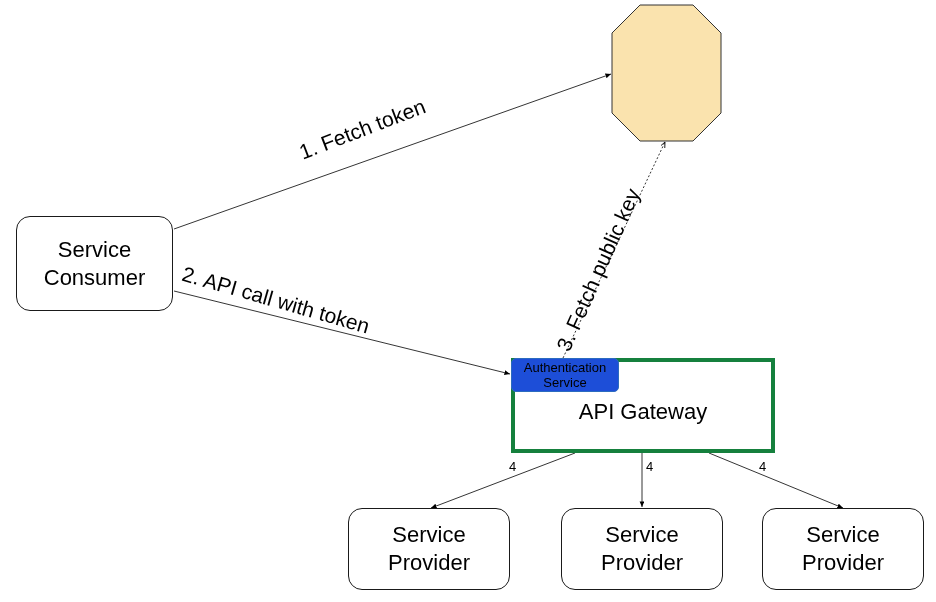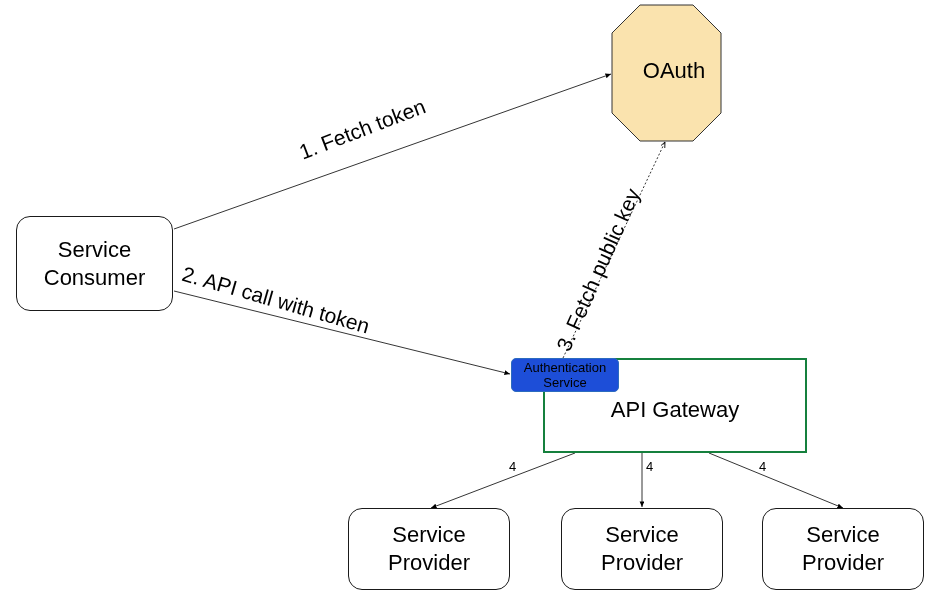--- a/index.html
+++ b/index.html
@@ -4,21 +4,21 @@
 <style>
   html, body { margin: 0; padding: 0; background: #ffffff; }
   #canvas { position: relative; width: 936px; height: 602px; overflow: hidden; background: #ffffff;
             font-family: "Liberation Sans", sans-serif; color: #000; }
   svg { position: absolute; left: 0; top: 0; }
   .box { position: absolute; box-sizing: border-box; border: 1px solid #1a1a1a; background: #fff;
          display: flex; align-items: center; justify-content: center; text-align: center; }
   .rounded { border-radius: 14px; }
   .box-text { font-size: 22px; line-height: 28px; white-space: pre-line; }
   #consumer { left: 16px; top: 216px; width: 157px; height: 95px; }
-  #gateway { left: 511px; top: 358px; width: 264px; height: 95px; border: 2px solid #15803d; margin-left: 32px; }
+  #gateway { left: 511px; top: 358px; width: 264px; height: 95px; border: 4px solid #15803d; }
   #gateway .box-text { position: absolute; top: 36px; left: 0; right: 0; font-size: 22px; }
   #auth { position: absolute; left: 511px; top: 358px; width: 108px; height: 34px; border-radius: 5px;
           border: 1px solid #2c6bbf; background: #1d4ed8; box-sizing: border-box;
           font-size: 13px; line-height: 15px; text-align: center; white-space: pre-line; padding-top: 1px; }
   #sp1 { left: 348px; top: 508px; width: 162px; height: 82px; }
   #sp2 { left: 561px; top: 508px; width: 162px; height: 82px; }
   #sp3 { left: 762px; top: 508px; width: 162px; height: 82px; }
   .lbl { position: absolute; font-size: 21px; white-space: nowrap; transform-origin: 0 0; }
   #lbl1 { left: 296px; top: 142px; transform: rotate(-21deg); }
   #lbl2 { left: 186px; top: 262px; transform: rotate(16deg); }
@@ -44,21 +44,20 @@
     </defs>
     <polygon points="640,5 693,5 721,33 721,113 693,141 640,141 612,113 612,33" fill="#fae3ae" stroke="#333" stroke-width="1"></polygon>
     <line x1="174" y1="229" x2="611" y2="74" stroke="#000" stroke-width="0.8" marker-end="url(#arr)"></line>
     <line x1="174" y1="291" x2="510" y2="374" stroke="#000" stroke-width="0.8" marker-end="url(#arr)"></line>
     <line x1="563" y1="358" x2="665" y2="142" stroke="#000" stroke-width="0.8" stroke-dasharray="2,2" marker-end="url(#arr-open)"></line>
     <line x1="575" y1="453" x2="431" y2="508" stroke="#000" stroke-width="0.8" marker-end="url(#arr)"></line>
     <line x1="642" y1="453" x2="642" y2="507" stroke="#000" stroke-width="0.8" marker-end="url(#arr)"></line>
     <line x1="709" y1="453" x2="843" y2="508" stroke="#000" stroke-width="0.8" marker-end="url(#arr)"></line>
   </svg>
 
-  <div id="oauth-text">OAuth</div>
 
   <div id="consumer" class="box rounded">
     <span class="box-text">Service
 Consumer</span>
   </div>
 
   <div id="gateway" class="box">
     <span class="box-text">API Gateway</span>
   </div>
   <div id="auth">Authentication

